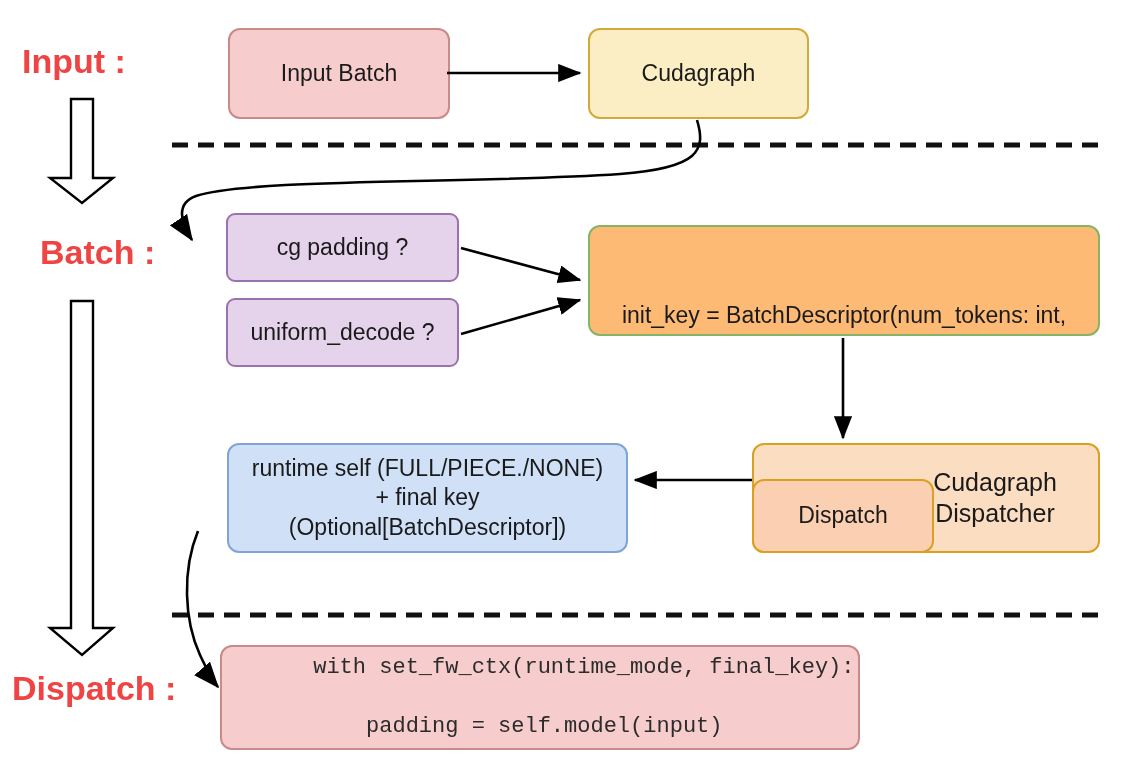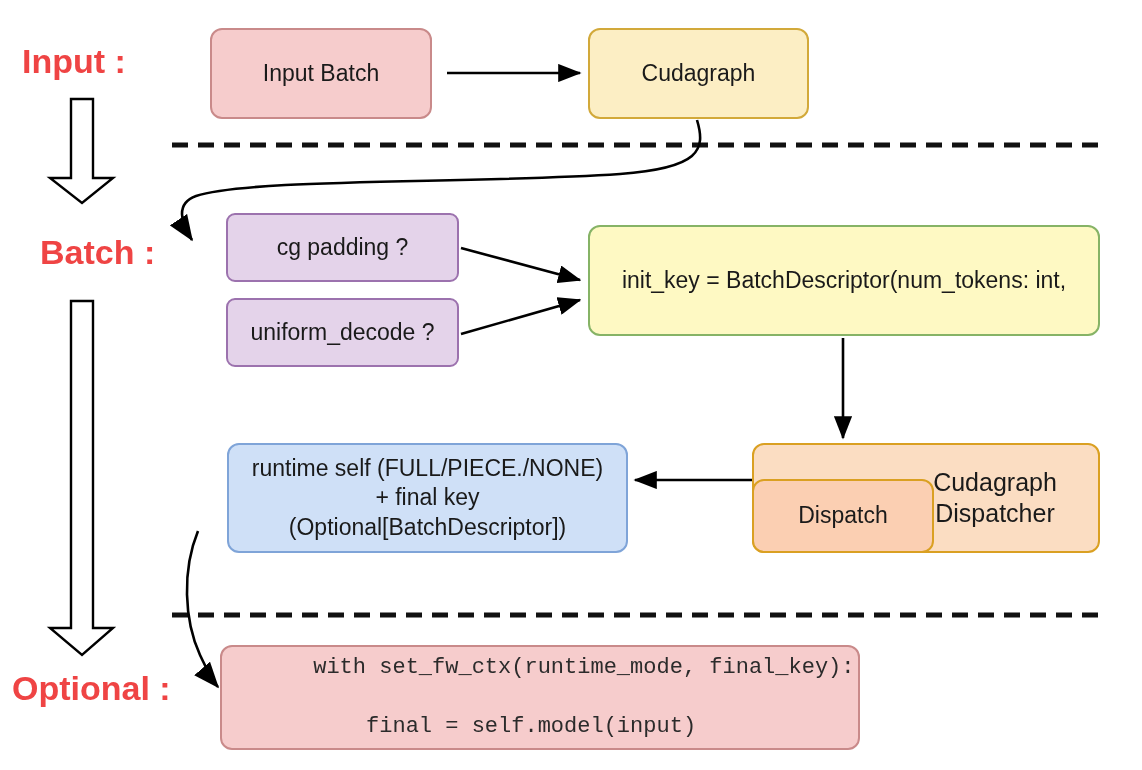--- a/index.html
+++ b/index.html
@@ -57,22 +57,23 @@
   .node-preprocess {
     background: #fceec4;
     border-color: #d2a93a;
   }
   .node-purple {
     background: #e4d3ea;
     border-color: #9c72ae;
     border-radius: 9px;
   }
   .node-green {
-    background: #fef9c3;
+    background: #fdba74;
     border-color: #86b366;
+    align-items: flex-end;
   }
   .node-orange-outer {
     background: #fbddc2;
     border-color: #daa022;
     align-items: flex-start;
     justify-content: flex-end;
     padding-top: 22px;
     padding-right: 18px;
   }
   .node-orange-inner {
@@ -103,23 +104,23 @@
     text-align: center;
   }
 </style>
 </head>
 <body>
 
 <div id="diagram-root">
 
   <div class="stage-label" style="left:22px; top:42px;">Input :</div>
   <div class="stage-label" style="left:40px; top:233px;">Batch :</div>
-  <div class="stage-label" style="left:12px; top:669px;">Optional :</div>
+  <div class="stage-label" style="left:12px; top:669px;">Dispatch :</div>
 
-  <div class="node node-input-batch" style="left:210px; top:28px; width:222px; height:91px;">Input Batch</div>
+  <div class="node node-input-batch" style="left:228px; top:28px; width:222px; height:91px;">Input Batch</div>
 
   <div class="node node-preprocess" style="left:588px; top:28px; width:221px; height:91px;">Cudagraph</div>
 
   <div class="node node-purple" style="left:226px; top:213px; width:233px; height:69px;">cg padding ?</div>
 
   <div class="node node-purple" style="left:226px; top:298px; width:233px; height:69px;">uniform_decode ?</div>
 
   <div class="node node-green" style="left:588px; top:225px; width:512px; height:111px;">
     <span style="display:block;">
       <span>init_key = BatchDescriptor(num_tokens: int,</span><br>
@@ -138,21 +139,21 @@
   <div class="node node-blue" style="left:227px; top:443px; width:401px; height:110px;">
     <span style="display:block;">
       <span>runtime self (FULL/PIECE./NONE)</span><br>
       <span>+ final key (Optional[BatchDescriptor])</span>
     </span>
   </div>
 
   <div class="node node-code" style="left:220px; top:645px; width:640px; height:105px;">
     <span style="display:block;">
       <span>with set_fw_ctx(runtime_mode, final_key):</span><br>
-      <span>    final = self.model(input)</span>
+      <span>    padding = self.model(input)</span>
     </span>
   </div>
 
   <svg class="svg-layer" viewBox="0 0 1142 770">
     <defs>
       <marker id="arrowhead" markerWidth="9" markerHeight="7" refX="8.4" refY="3.5" orient="auto" markerUnits="strokeWidth">
         <path d="M0,0 L9,3.5 L0,7 z" fill="#000000"></path>
       </marker>
       <marker id="arrowhead-thin" markerWidth="10" markerHeight="8" refX="9.4" refY="4" orient="auto" markerUnits="strokeWidth">
         <path d="M0,0 L10,4 L0,8 z" fill="#000000"></path>

